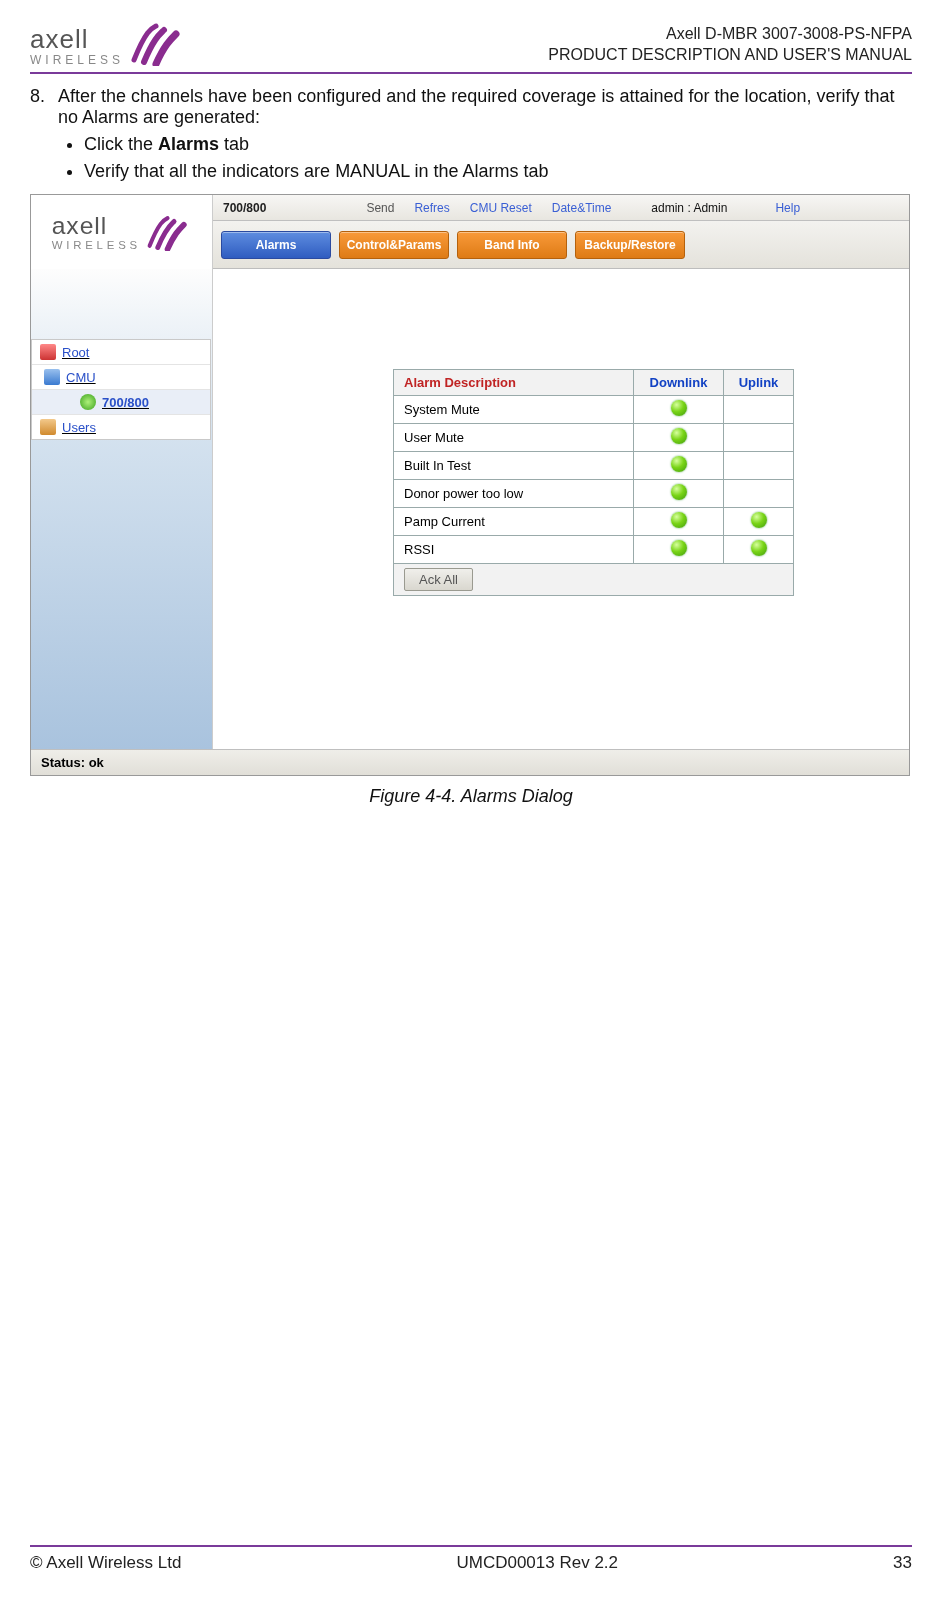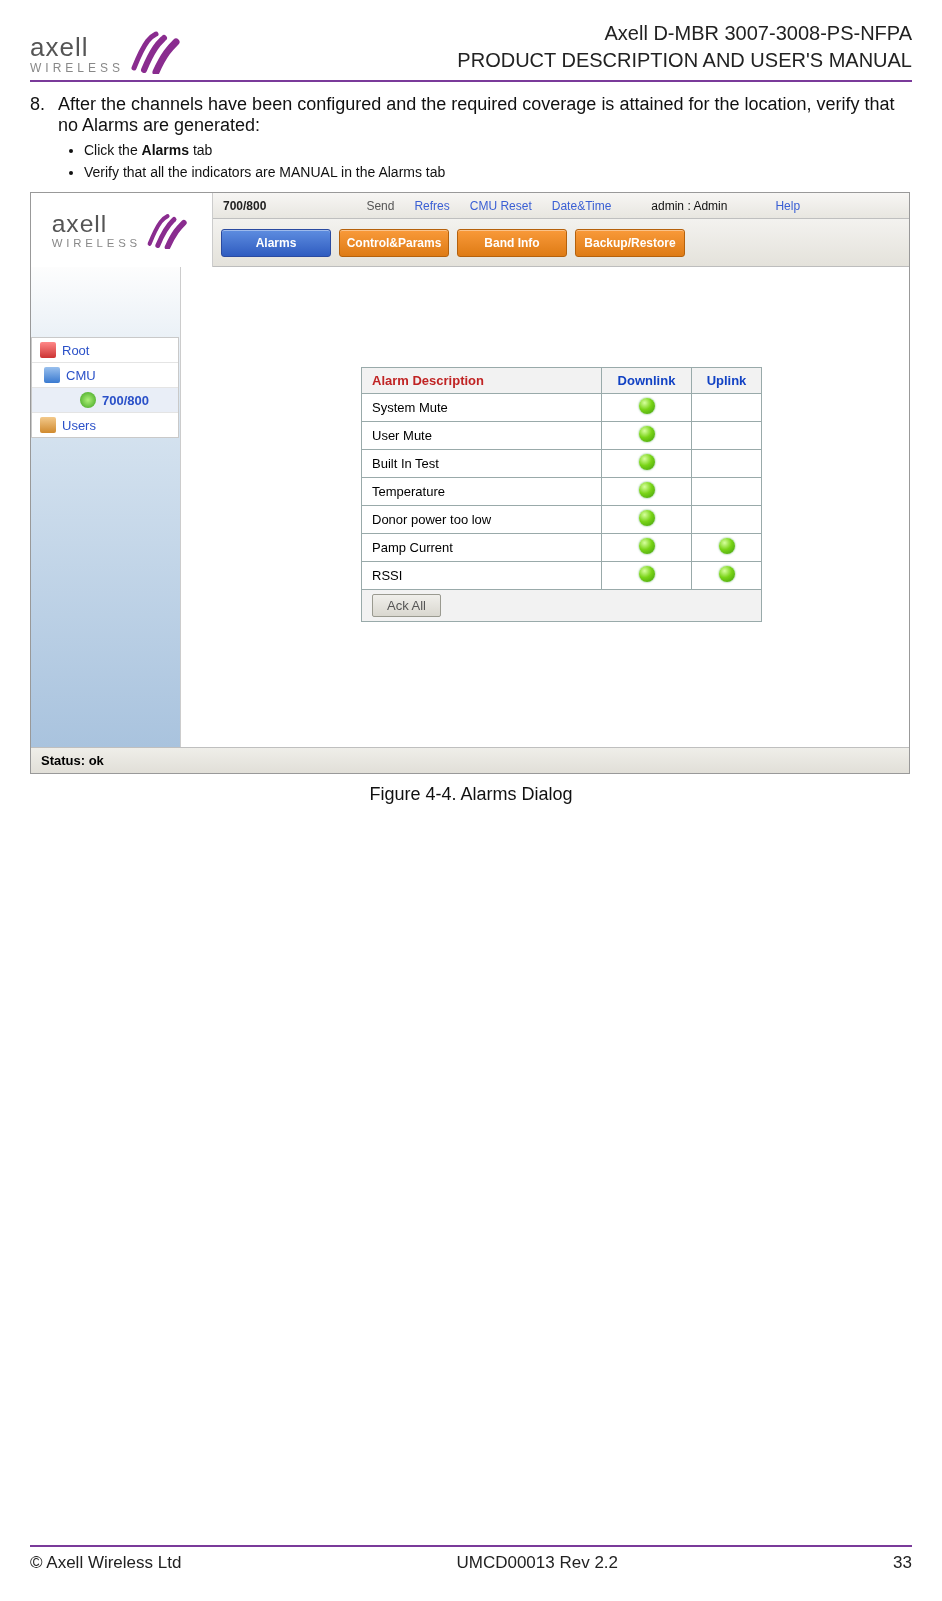--- a/index.html
+++ b/index.html
@@ -31,30 +31,30 @@
     font-family: Arial, sans-serif;
     font-size: 13px;
     display: flex;
     flex-direction: column;
     line-height: 1;
   }
   .axell-text .a1 { font-size: 26px; color: #555; letter-spacing: 1px; font-weight: 400;}
   .axell-text .a2 { font-size: 12px; color: #888; letter-spacing: 4px; margin-top: 2px;}
   .head-right {
     text-align: right;
-    font-size: 20px;
+    font-size: 16px;
     color: #222;
     line-height: 1.35;
   }
   
   .body-text { font-size: 18px; color: #111; margin: 10px 0 10px 0; }
   .step { display:flex; gap:10px; margin-bottom:6px; }
   .step-num { width:22px; }
   .step-body {}
-  ul.bullets { list-style: disc; margin: 6px 0 12px 54px; font-size:14px; }
+  ul.bullets { list-style: disc; margin: 6px 0 12px 54px; font-size:18px; }
   ul.bullets li { margin-bottom: 6px; color:#111; }
   .bold { font-weight: 700; }
 
   
   .screenshot {
     width: 880px;
     border: 1px solid #999;
     margin: 6px 0 10px 0;
     background: #fff;
     font-family: Tahoma, Arial, sans-serif;
@@ -107,24 +107,25 @@
     font-size:12px;
     font-weight:700;
     display:flex; align-items:center; justify-content:center;
     box-shadow: inset 0 1px 0 rgba(255,255,255,.4);
   }
   .tab-blue   { background: linear-gradient(#5e8de0,#2f5cc0); border-color:#2a4aa0;}
   .tab-orange { background: linear-gradient(#f99a3a,#de7b15); border-color:#b5610c;}
 
   .ss-body { display:flex; height: 480px; }
   .ss-side {
-    width: 150px;
+    width: 182px;
     background: linear-gradient(#fdfdfd 0%, #d7e4f0 30%, #a9c3de 100%);
     border-right:1px solid #ccc;
     padding-top: 70px;
+    text-decoration: underline;
   }
   .tree {
     background:#fff;
     border:1px solid #c9c9c9;
     margin: 0 1px 0 0;
     font-size: 13px;
   }
   .tree-row {
     display:flex; align-items:center; gap:6px;
     padding: 4px 8px;
@@ -179,20 +180,21 @@
     height:26px;
     background: linear-gradient(#efeee9,#e1dfd8);
     border-top:1px solid #bfbfbf;
     display:flex; align-items:center;
     padding-left:10px;
     font-weight:700; font-size:13px;
   }
 
   .fig-caption {
     text-align:center;
+    font-style: italic;
     font-size: 18px;
     margin-top: 8px;
     color:#111;
   }
 
   
   .footer {
     position:absolute;
     left:30px; right:30px; bottom:28px;
     border-top: 2px solid #7a3a9a;
@@ -314,25 +316,20 @@
               <td>User Mute</td>
               <td class="led"><span class="led-green"></span></td>
               <td class="led"></td>
             </tr>
             <tr>
               <td>Built In Test</td>
               <td class="led"><span class="led-green"></span></td>
               <td class="led"></td>
             </tr>
             <tr>
-              <td>Temperature</td>
-              <td class="led"><span class="led-green"></span></td>
-              <td class="led"></td>
-            </tr>
-            <tr>
               <td>Donor power too low</td>
               <td class="led"><span class="led-green"></span></td>
               <td class="led"></td>
             </tr>
             <tr>
               <td>Pamp Current</td>
               <td class="led"><span class="led-green"></span></td>
               <td class="led"><span class="led-green"></span></td>
             </tr>
             <tr>

